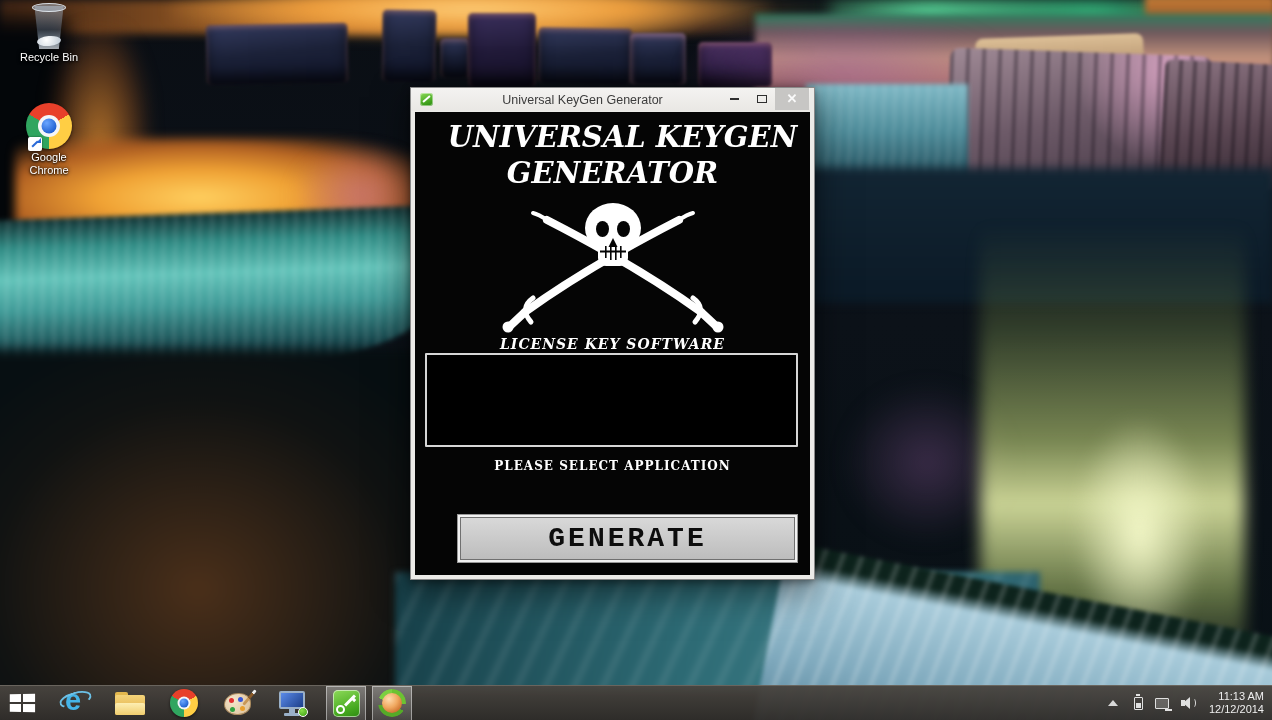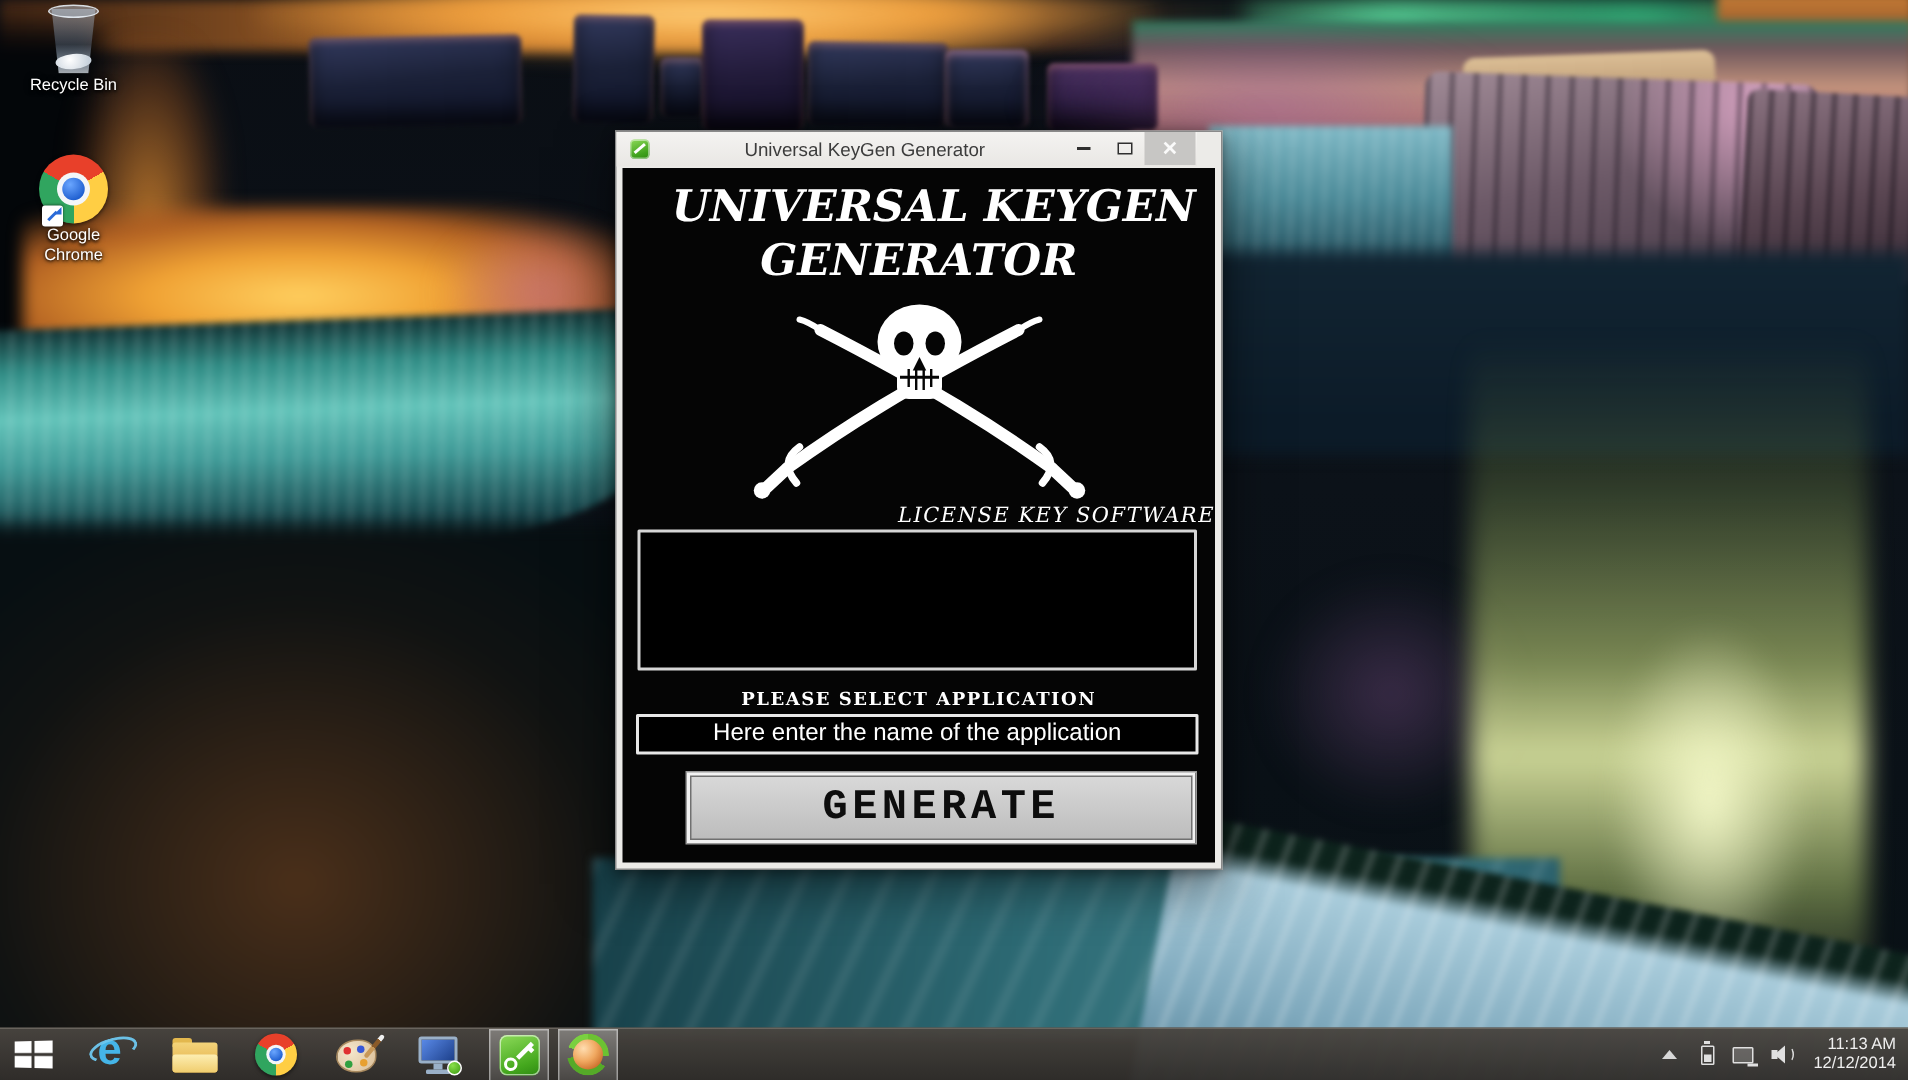--- a/index.html
+++ b/index.html
@@ -104,21 +104,21 @@
     background:#fff; box-shadow:0 0 2px rgba(0,0,0,.6); }
   .shortcut-badge::before { content:""; position:absolute; left:3px; top:6px; width:8px; height:2px;
     background:#2a6ad8; transform:rotate(-45deg); }
   .shortcut-badge::after { content:""; position:absolute; right:1px; top:1px; width:0; height:0;
     border-left:5px solid transparent; border-top:5px solid #2a6ad8; transform:rotate(90deg); }
 
   
   .app-window { position:absolute; left:410px; top:87px; width:405px; height:493px;
     background:#ecebe8; border:1px solid #8a8a8a;
     box-shadow:0 10px 34px rgba(0,0,0,.55), 0 2px 8px rgba(0,0,0,.4); }
-  .titlebar { position:absolute; left:0; top:0; right:16px; height:23px;
+  .titlebar { position:absolute; left:0; top:0; right:4px; height:23px;
     background:linear-gradient(180deg,#f4f3f1 0%,#e9e7e4 100%); }
   .titlebar-icon { position:absolute; left:9px; top:5px; width:13px; height:13px; border-radius:3px;
     background:linear-gradient(160deg,#8edb5a,#3fa11c 70%,#2e8a12);
     box-shadow:inset 0 0 0 1px rgba(255,255,255,.45); }
   .titlebar-icon::before { content:""; position:absolute; left:2px; top:5px; width:9px; height:2px;
     background:#fff; transform:rotate(-40deg); }
   .titlebar-title { position:absolute; left:40px; right:96px; top:0; height:24px; line-height:24px;
     text-align:center; font-size:12.5px; color:#3c3c3c; white-space:nowrap; overflow:hidden; }
   .win-controls { position:absolute; right:1px; top:0; height:23px; display:flex; }
   .cap { width:27px; height:22px; display:flex; align-items:center; justify-content:center; }
@@ -126,22 +126,22 @@
   .glyph-max { width:10px; height:8px; border:1.5px solid #2f2f2f; background:transparent; }
   .cap-close { width:34px; background:#c7c6c4; color:#fafafa; font-size:13px; line-height:22px;
     text-align:center; font-weight:bold; }
   .client { position:absolute; left:4px; right:4px; top:24px; bottom:4px; background:#050505; overflow:hidden; }
   .app-title { position:absolute; left:0; right:0; text-align:center; color:#fff;
     font-family:"DejaVu Serif", serif; font-style:italic; font-weight:bold; font-size:29px;
     letter-spacing:0px; white-space:nowrap; }
   .app-title.l1 { top:8px;padding-left:20px; }
   .app-title.l2 { top:44px; }
   .skull-svg { position:absolute; left:50%; top:82px; transform:translateX(-50%); }
-  .tagline { position:absolute; left:0; right:0; top:224px; text-align:right; color:#fff;
-    font-family:"DejaVu Serif", serif; font-style:italic; font-weight:normal; font-size:14px; letter-spacing:1px; }
+  .tagline { position:absolute; left:0; right:0; top:224px; text-align:center; color:#fff;
+    font-family:"DejaVu Serif", serif; font-style:italic; font-weight:bold; font-size:14px; letter-spacing:1px; }
   .output-box { position:absolute; left:10px; top:241px; width:373px; height:94px;
     background:#000; border:2px solid #d6d6d6; border-radius:1px; }
   .select-label { position:absolute; left:0; right:0; top:347px; text-align:center; color:#fff;
     font-family:"DejaVu Serif", serif; font-weight:bold; font-size:12px; letter-spacing:1px; }
   .app-input { position:absolute; left:9px; top:364px; width:375px; height:27px;
     background:#000; border:2px solid #e8e8e8; color:#fff; font-size:16px; text-align:center;
     font-family:"Liberation Sans", sans-serif; padding-bottom:2px; border-radius:1px; }
   .generate-btn { position:absolute; left:43px; top:403px; width:339px; height:47px;
     background:linear-gradient(180deg,#d9d9d9,#bcbcbc); border:2px solid #f2f2f2;
     box-shadow:inset 0 0 0 1px #707070, 0 0 0 1px #999; cursor:pointer;
@@ -337,21 +337,20 @@
           </g>
         </g>
       </svg>
 
       <div class="tagline">LICENSE KEY SOFTWARE</div>
 
       <div class="output-box"></div>
 
       <div class="select-label">PLEASE SELECT APPLICATION</div>
 
-      <input class="app-input" type="text" value="Here enter the name of the application" style="">
 
       <button class="generate-btn">GENERATE</button>
     </div>
   </div>
 
   <div class="taskbar">
     <div class="tb-items">
 
       <div class="tb-item">
         <span class="win-logo">

